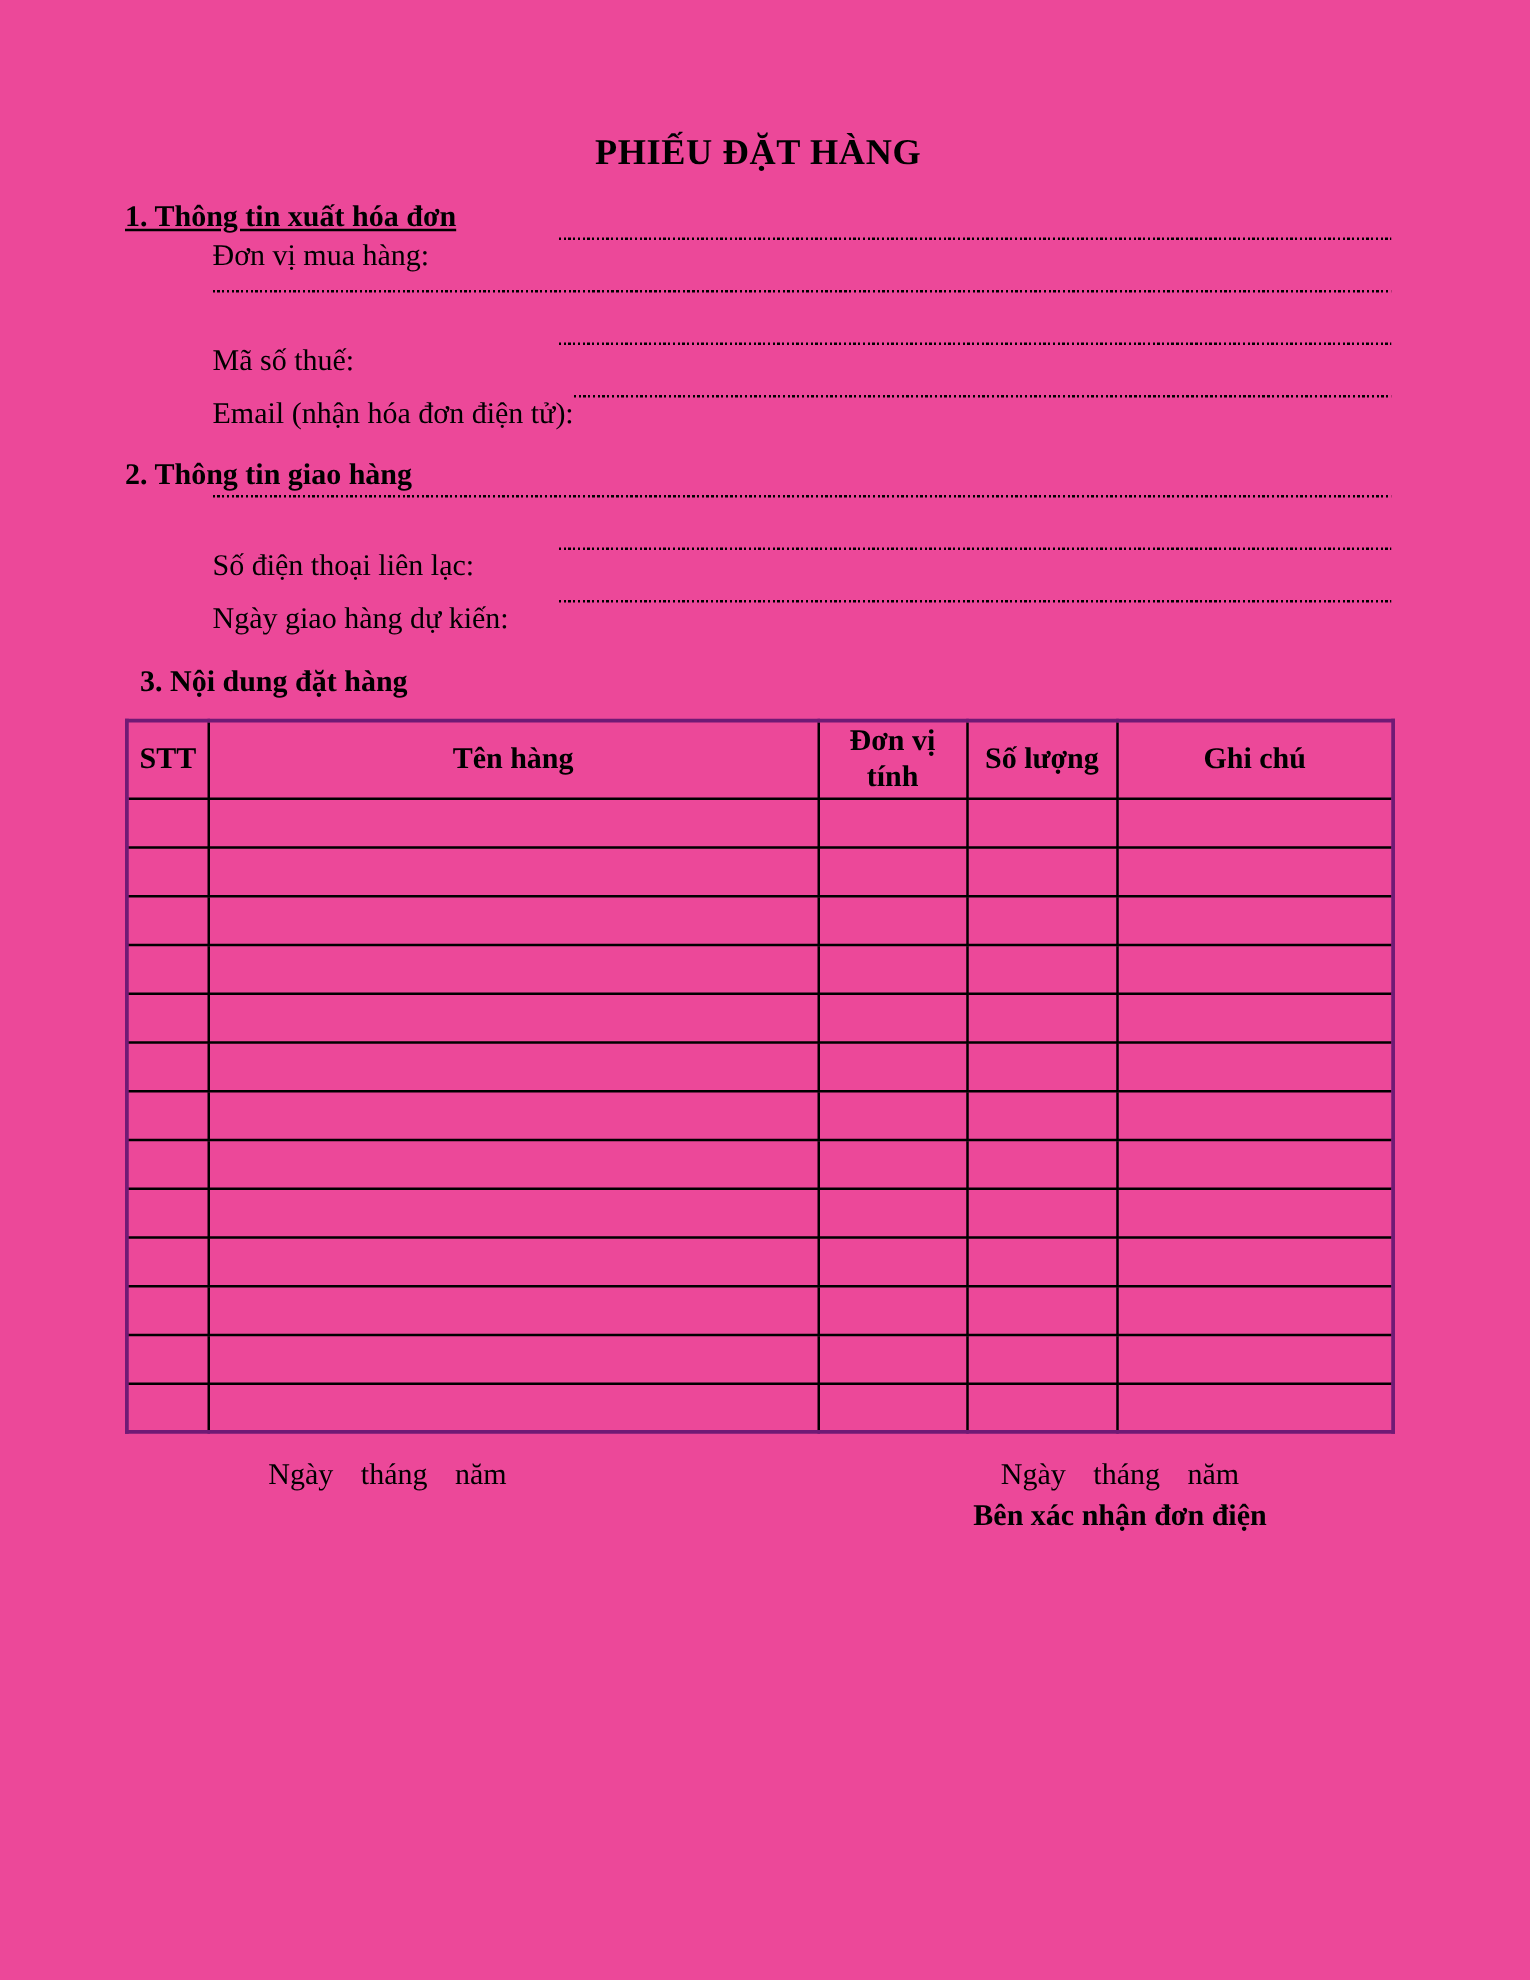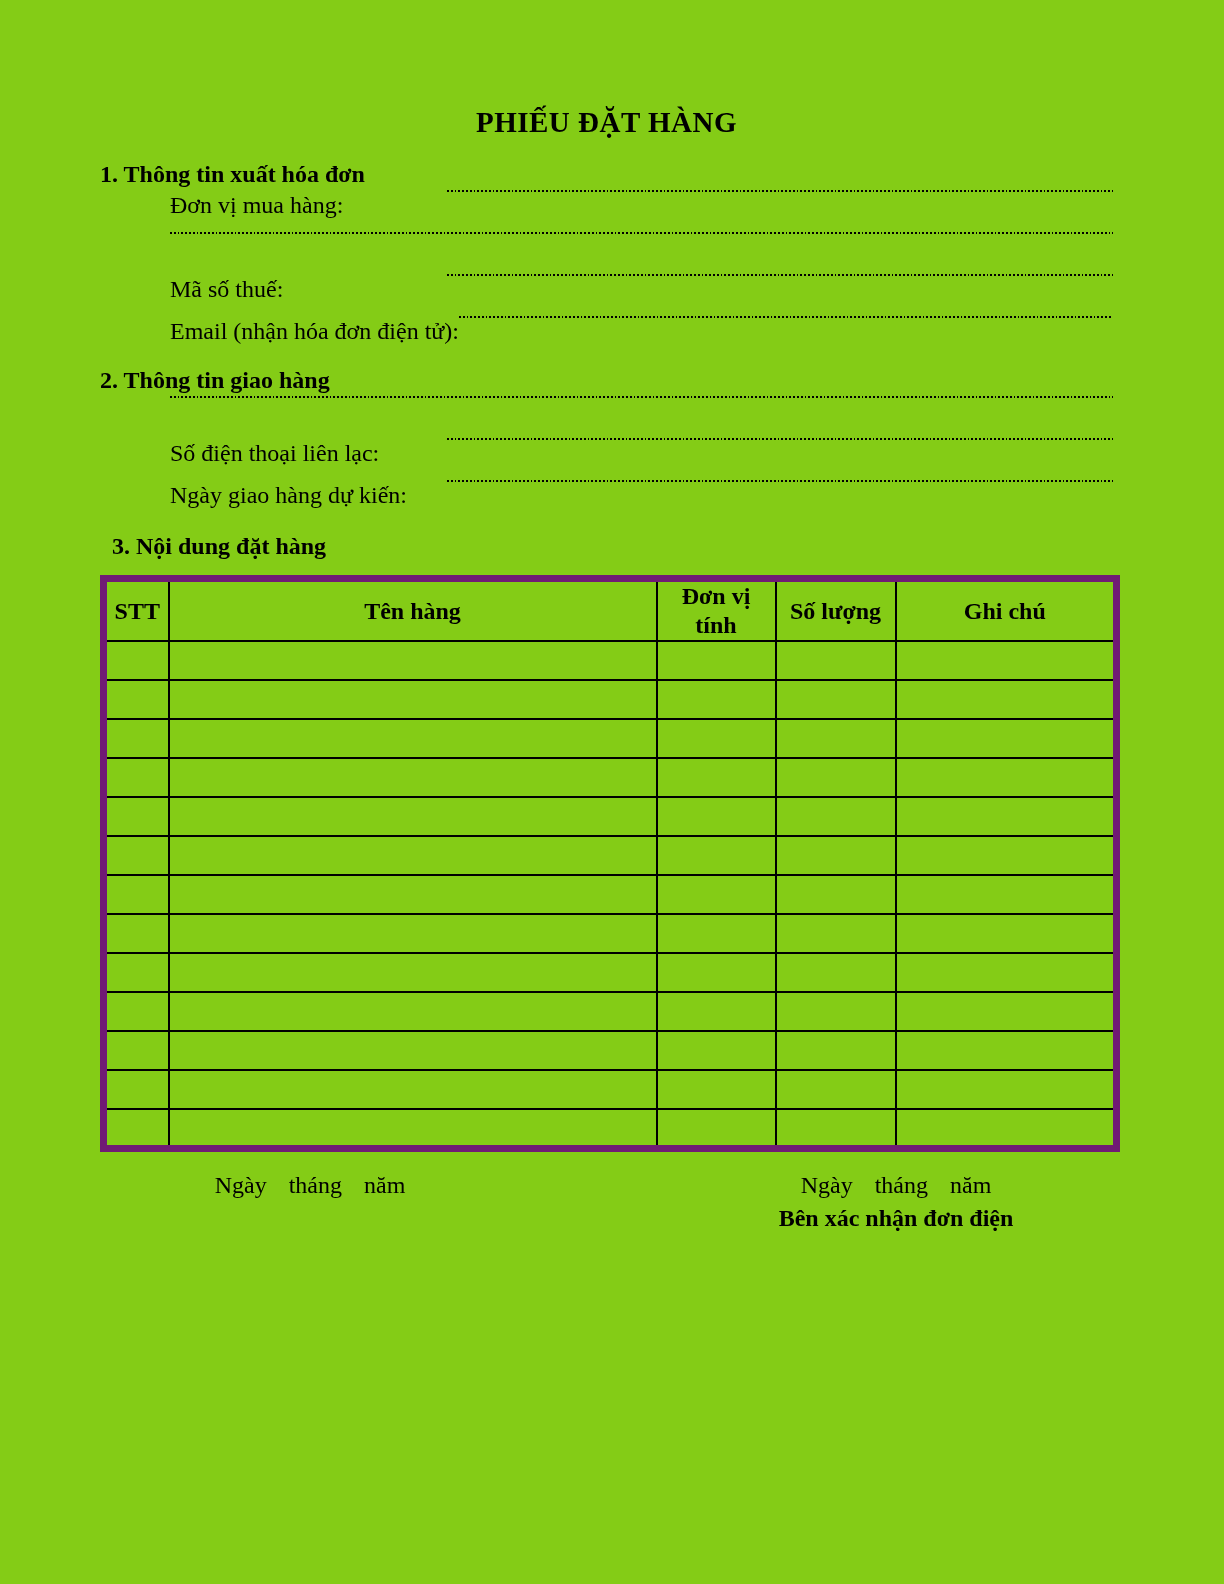--- a/index.html
+++ b/index.html
@@ -8,35 +8,35 @@
     width: 1224px;
     height: 1584px;
     font-family: "Liberation Serif", "DejaVu Serif", serif;
     color: #000000;
     position: relative;
   }
   .page {
     width: 1224px;
     height: 1584px;
     padding: 102px 111px 0 100px;
-    background: #84cc16;
+    background: #ec4899;
   }
   .doc-title {
     font-size: 29px;
     font-weight: bold;
     text-align: center;
     line-height: 40px;
     letter-spacing: 0.5px;
   }
   .section-heading {
     font-size: 24px;
     font-weight: bold;
     line-height: 32px;
   }
-  .heading-1 { margin-top: 16px; }
+  .heading-1 { margin-top: 16px; text-decoration: underline; }
   .heading-2 { margin-top: 6px; }
   .heading-3 { margin-top: 8px; padding-left: 12px; }
   .field-row {
     display: flex;
     align-items: flex-start;
     height: 42px;
     margin-left: 70px;
   }
   .field-label {
     font-size: 24px;
@@ -49,21 +49,21 @@
     flex: 1;
     height: 2px;
     margin-bottom: 3px;
     background-image: repeating-linear-gradient(90deg, #000 0, #000 1.8px, transparent 1.8px, transparent 3.8px);
   }
   table.order-table {
     margin-top: 13px;
     border-collapse: collapse;
     table-layout: fixed;
     width: 1013px;
-    border: 7px solid #701a75;
+    border: 3px solid #701a75;
   }
   .order-table th, .order-table td {
     border: 2px solid #000000;
   }
   .order-table thead tr { height: 62px; }
   .order-table thead th {
     font-size: 24px;
     font-weight: bold;
     text-align: center;
     vertical-align: middle;

